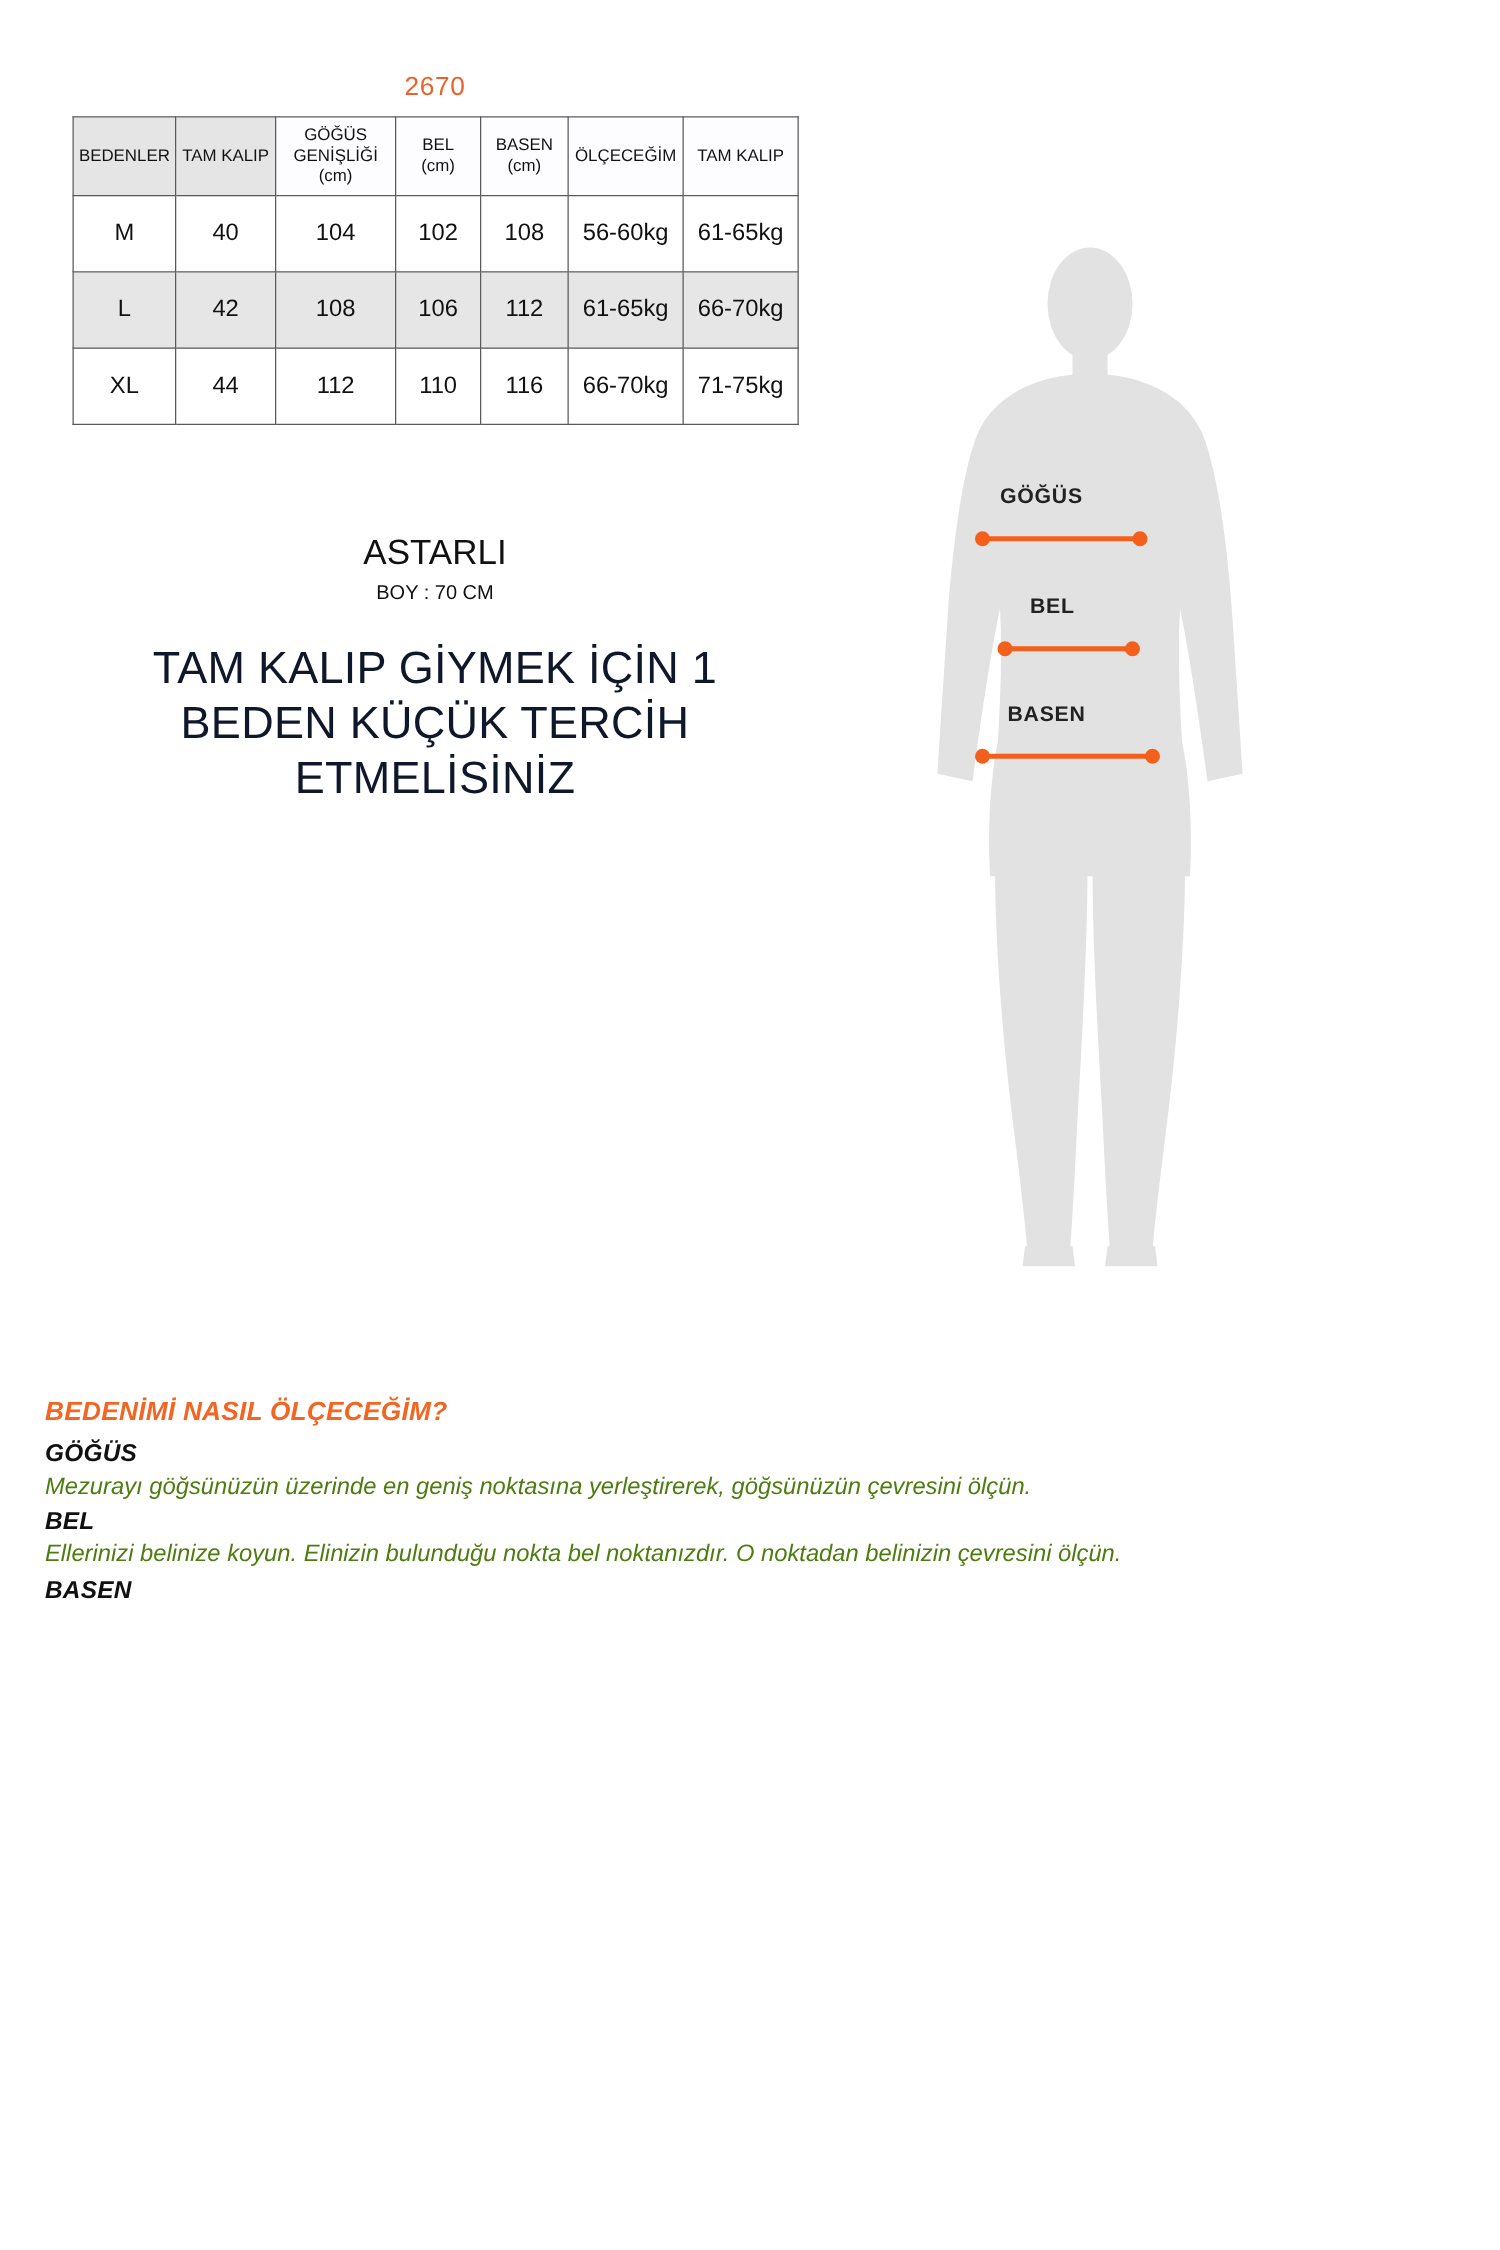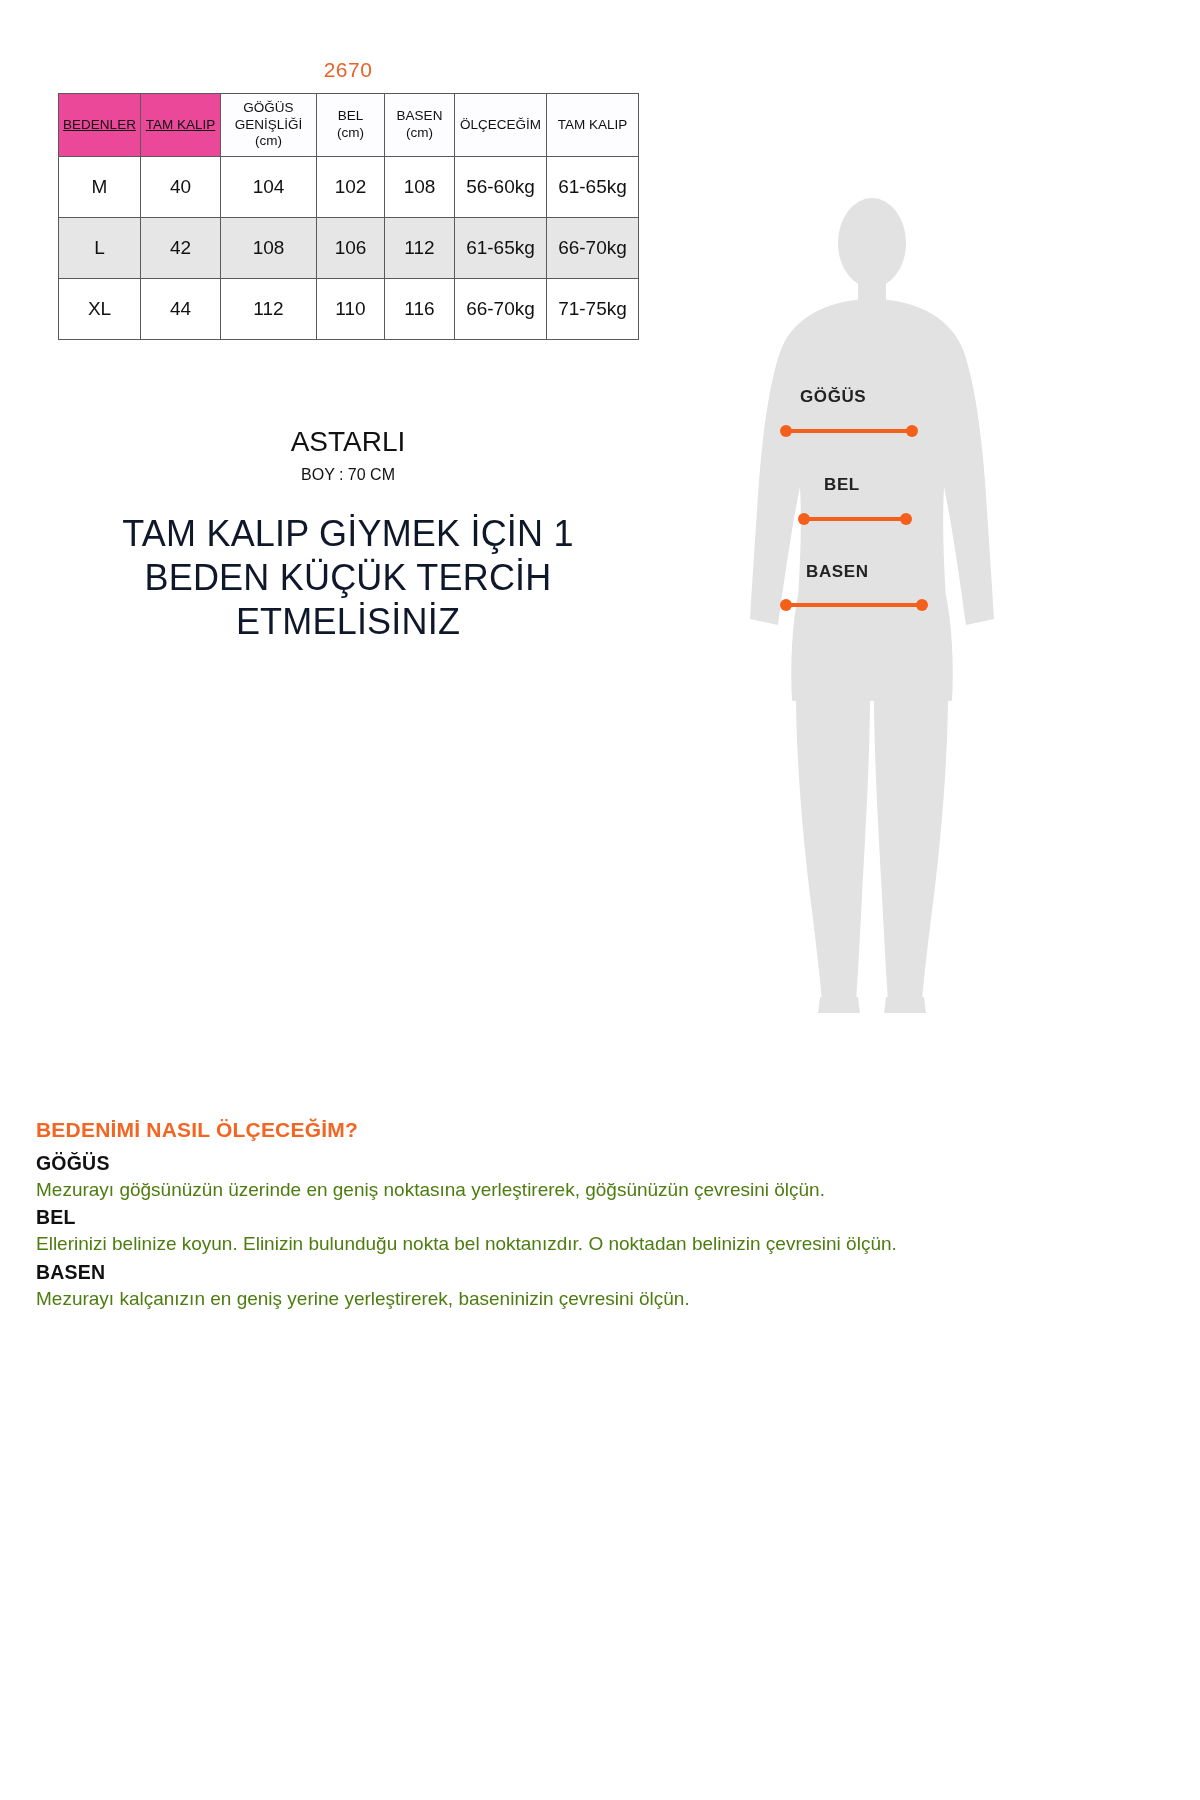--- a/index.html
+++ b/index.html
@@ -22,21 +22,21 @@
 
   
   .table-wrap { position:absolute; left:58px; top:93px; width:580px; }
   table.size { border-collapse:collapse; width:580px; table-layout:fixed; }
   table.size th, table.size td {
     border:1px solid #5a5a5a;
     text-align:center; vertical-align:middle;
     font-weight:400; color:#111;
   }
   table.size thead th { height:60px; font-size:13.5px; line-height:1.25; background:#fdfdff; }
-  table.size thead th.hl { background:#ec4899; font-size:13.5px;text-decoration:underline; }
+  table.size thead th.hl { background:#e5e5e5; font-size:13.5px; }
   table.size tbody td { height:58px; font-size:19px; }
   table.size tbody tr.alt td { background:#E6E6E6; }
   col.c1{width:82px;} col.c2{width:80px;} col.c3{width:96px;}
   col.c4{width:68px;} col.c5{width:70px;} col.c6{width:92px;} col.c7{width:92px;}
 
   
   .note { position:absolute; left:58px; top:420px; width:580px; text-align:center; }
   .note .l1 { font-size:28px; color:#111; line-height:1.55; }
   .note .l2 { font-size:16px; color:#111; line-height:1.55; }
   .note .big {
@@ -50,21 +50,21 @@
   .fig-label {
     position:absolute;
     font-size:17px; font-weight:bold; color:#222;
     letter-spacing:.6px; white-space:nowrap;
   }
   .lbl-gogus { left:100px; top:192px; }
   .lbl-bel   { left:124px; top:280px; }
   .lbl-basen { left:106px; top:367px; }
 
   
-  .howto { position:absolute; left:36px; top:1118px; width:1060px; }
+  .howto { position:absolute; left:36px; top:1118px; width:1060px;font-style:italic; }
   .howto h2 {
     margin:0 0 10px 0;
     font-size:21px; font-weight:bold; color:#F26522; letter-spacing:.2px;
   }
   .howto h3 {
     margin:0; font-size:19.5px; font-weight:bold; color:#111; letter-spacing:.2px;
   }
   .howto p {
     margin:2px 0 4px 0; font-size:19px; line-height:1.34; color:#4d7c0f;
   }
@@ -219,16 +219,15 @@
   <div class="howto">
     <h2>BEDENİMİ NASIL ÖLÇECEĞİM?</h2>
 
     <h3>GÖĞÜS</h3>
     <p>Mezurayı göğsünüzün üzerinde en geniş noktasına yerleştirerek, göğsünüzün çevresini ölçün.</p>
 
     <h3>BEL</h3>
     <p>Ellerinizi belinize koyun. Elinizin bulunduğu nokta bel noktanızdır. O noktadan belinizin çevresini ölçün.</p>
 
     <h3>BASEN</h3>
-    <p>Mezurayı kalçanızın en geniş yerine yerleştirerek, baseninizin çevresini ölçün.</p>
   </div>
 
 </div>
 
 </body></html>

